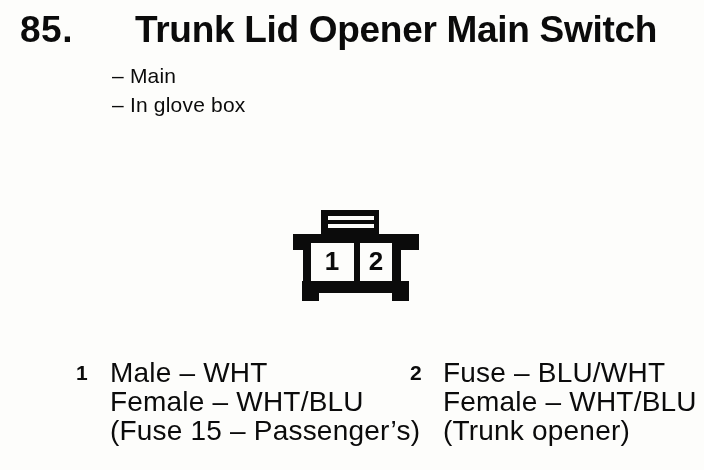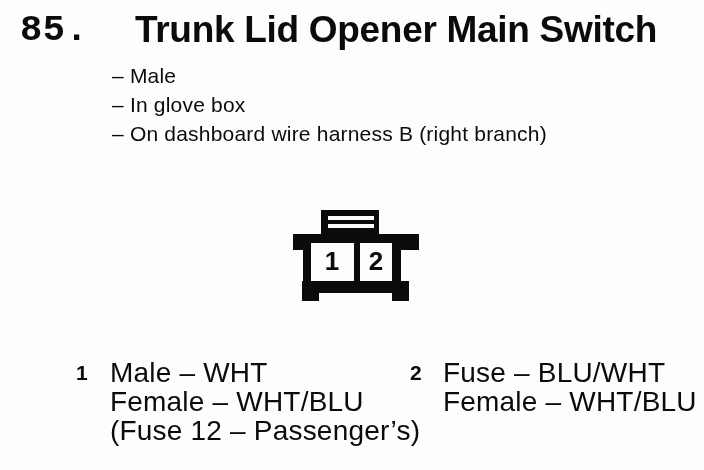--- a/index.html
+++ b/index.html
@@ -12,21 +12,20 @@
     overflow: hidden;
   }
   .heading-number {
     position: absolute;
     left: 20px;
     top: 10px;
     font-size: 37px;
     font-weight: bold;
     letter-spacing: 0.5px;
     line-height: 40px;
-    font-family: Liberation Mono, monospace;
   }
   .heading-title {
     position: absolute;
     left: 112px;
     top: 10px;
     font-size: 37px;
     font-weight: bold;
     letter-spacing: -0.3px;
     line-height: 40px;
     white-space: nowrap;
@@ -72,23 +71,22 @@
     fill: #0b0b0b;
   }
 </style>
 </head>
 <body>
 
 <div class="heading-number">85.</div>
 <div class="heading-title">Trunk Lid Opener Main Switch</div>
 
 <div class="attr-list">
-  <div class="attr-line">– Male</div>
+  <div class="attr-line">– Main</div>
   <div class="attr-line">– In glove box</div>
-  <div class="attr-line">– On dashboard wire harness B (right branch)</div>
 </div>
 
 <svg class="connector-svg" viewBox="0 0 140 108" shape-rendering="crispEdges" aria-hidden="true">
   <g fill="#0b0b0b">
 
     <rect x="35" y="7" width="58" height="24"></rect>
 
     <rect x="7" y="30.5" width="125" height="9.5"></rect>
 
     <rect x="7" y="30.5" width="10" height="16"></rect>
@@ -110,23 +108,24 @@
   </g>
   <text x="46" y="67" text-anchor="middle">1</text>
   <text x="90" y="67" text-anchor="middle">2</text>
 </svg>
 
 <div class="pin-entry">
   <div class="pin-num" id="pin1-num">1</div>
   <div class="pin-lines" id="pin1-lines">
     <div class="pin-line">Male – WHT</div>
     <div class="pin-line">Female – WHT/BLU</div>
-    <div class="pin-line">(Fuse 12 – Passenger’s)</div>
+    <div class="pin-line">(Fuse 15 – Passenger’s)</div>
   </div>
 </div>
 
 <div class="pin-entry">
   <div class="pin-num" id="pin2-num">2</div>
   <div class="pin-lines" id="pin2-lines">
     <div class="pin-line">Fuse – BLU/WHT</div>
     <div class="pin-line">Female – WHT/BLU</div>
+    <div class="pin-line">(Trunk opener)</div>
   </div>
 </div>
 
 </body></html>

